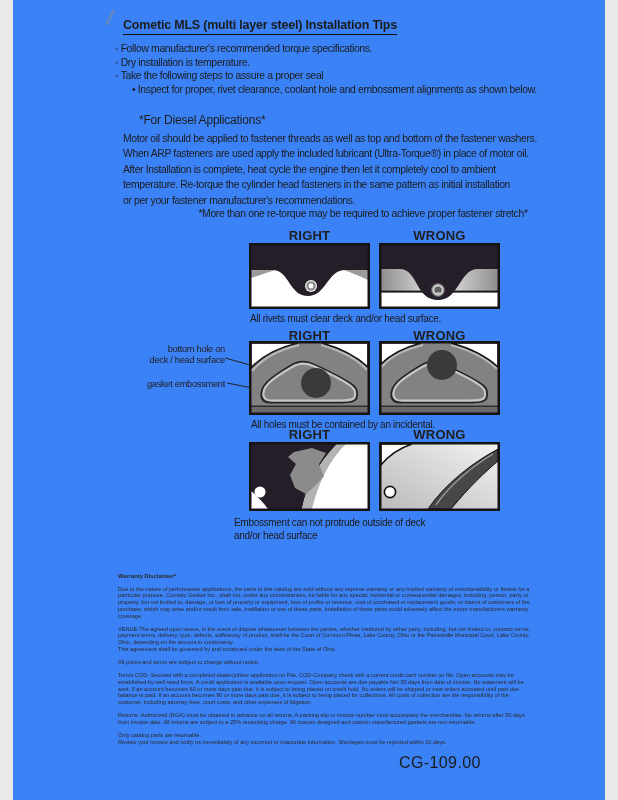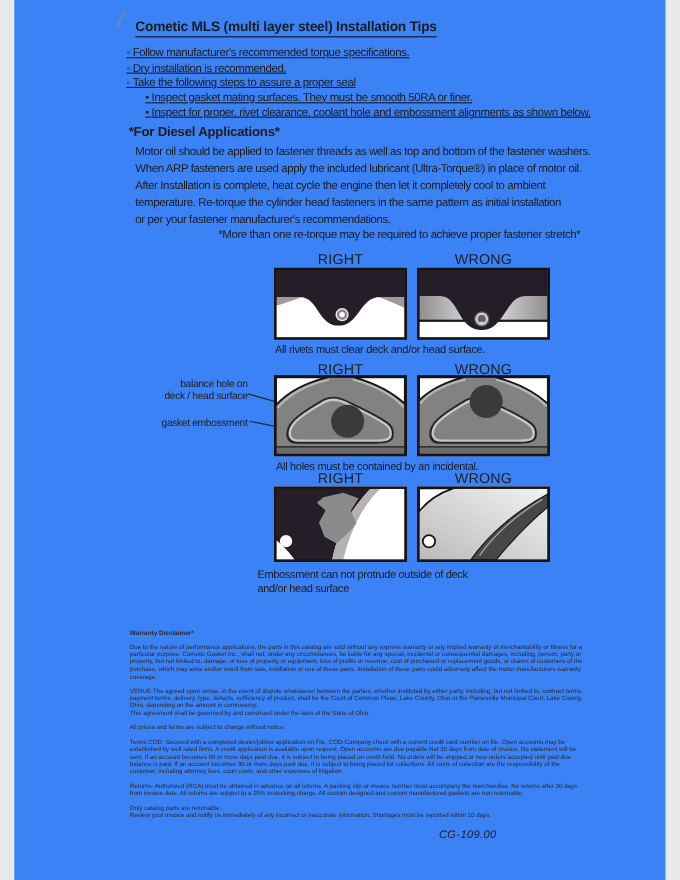--- a/index.html
+++ b/index.html
@@ -10,33 +10,33 @@
   }
   .abs{position:absolute;}
   .preline{white-space:pre-line;}
 
   .scan-mark{position:absolute;left:96px;top:9px;width:2px;height:17px;
     background:#8a8a8a;transform:rotate(26deg);opacity:.65;}
 
   .doc-title{left:110px;top:15px;font-size:12.5px;font-weight:bold;letter-spacing:-0.2px;
     border-bottom:1.6px solid #111;padding-bottom:1.5px;display:inline-block;}
 
-  .tips{left:102px;top:42px;font-size:10.4px;letter-spacing:-0.35px;line-height:13.6px;width:470px;text-decoration:underline;}
+  .tips{left:102px;top:42px;font-size:10.4px;letter-spacing:-0.35px;line-height:13.6px;width:470px;}
   .tips ul{list-style:none;margin:0;padding:0;}
   .tips li.t1::before{content:"\25E6\00a0";font-size:10px;}
   .tips ul.sub{margin-left:17px;}
   .tips li.t2::before{content:"\2022\00a0";}
 
-  .diesel-heading{left:104px;top:113px;font-size:12px;font-weight:bold;letter-spacing:-0.2px;}
+  .diesel-heading{left:126px;top:113px;font-size:12px;font-weight:normal;letter-spacing:-0.2px;}
   .body-para{left:110px;width:480px;font-size:10.4px;letter-spacing:-0.35px;line-height:15.3px;}
   .p-oil{top:131px;}
   .p-retorque{top:162px;}
   .p-note{top:206px;text-align:center;}
 
-  .dlabel{width:121px;text-align:center;font-size:13px;letter-spacing:0.2px;color:#1f1f1f;}
+  .dlabel{width:121px;text-align:center;font-size:13px;letter-spacing:0.2px;color:#1f1f1f;font-weight:bold;}
   .dl-l{left:236px;} .dl-r{left:366px;}
   .r1{top:228px;} .r2{top:328px;} .r3{top:427px;}
   .dbox{display:block;}
   .b1l{left:236px;top:243px;} .b1r{left:366px;top:243px;}
   .b2l{left:236px;top:341px;} .b2r{left:366px;top:341px;}
   .b3l{left:236px;top:442px;} .b3r{left:366px;top:442px;}
 
   .caption{font-size:10px;letter-spacing:-0.3px;line-height:12.5px;color:#1b1b1b;}
   .cap1{left:237px;top:313px;}
   .cap2{left:238px;top:419px;}
@@ -44,40 +44,39 @@
 
   .ann{font-size:9.3px;letter-spacing:-0.3px;line-height:10.6px;text-align:right;color:#222;}
   .ann-coolant{left:128px;top:344px;width:84px;}
   .ann-emboss{left:118px;top:379px;width:94px;}
 
   .disclaimer{left:105px;top:573px;width:414px;font-size:5.6px;line-height:6.7px;
     letter-spacing:0;color:#2a2a2a;}
   .disclaimer h4{margin:0 0 6px 0;font-size:5.8px;font-weight:bold;}
   .disclaimer p{margin:0 0 6.5px 0;}
 
-  .doc-code{left:386px;top:754px;font-size:10px;letter-spacing:0.4px;color:#1a1a1a;font-style:italic;}
+  .doc-code{left:386px;top:754px;font-size:16px;letter-spacing:0.4px;color:#1a1a1a;}
 </style>
 </head>
 <body>
 
 <div class="page">
 
   <div class="scan-mark"></div>
 
   <div class="abs" style="left:110px;top:15px;">
     <span class="doc-title" style="position:static;">Cometic MLS (multi layer steel) Installation Tips</span>
   </div>
 
   <div class="abs tips">
     <ul>
       <li class="t1"><span>Follow manufacturer's recommended torque specifications.</span></li>
-      <li class="t1"><span>Dry installation is recommended.</span></li>
+      <li class="t1"><span>Dry installation is temperature.</span></li>
       <li class="t1"><span>Take the following steps to assure a proper seal</span>
         <ul class="sub">
-          <li class="t2"><span>Inspect gasket mating surfaces.  They must be smooth 50RA or finer.</span></li>
           <li class="t2"><span>Inspect for proper, rivet clearance, coolant hole and embossment alignments as shown below.</span></li>
         </ul>
       </li>
     </ul>
   </div>
 
   <div class="abs diesel-heading">*For Diesel Applications*</div>
   <div class="abs body-para p-retorque preline">After Installation is complete, heat cycle the engine then let it completely cool to ambient
 temperature. Re-torque the cylinder head fasteners in the same pattern as initial installation
 or per your fastener manufacturer's recommendations.</div>
@@ -118,21 +117,21 @@
     <circle cx="59" cy="47" r="3.6" fill="#5f5f5f"></circle>
     <path d="M56.5 49.5 A3.4 3.4 0 0 0 61.5 49.5 Z" fill="#e8e8e8"></path>
     <rect x="1.25" y="1.25" width="118.5" height="63.5" fill="none" stroke="#141414" stroke-width="2.5"></rect>
   </svg>
 
   <div class="abs caption cap1">All rivets must clear deck and/or head surface.</div>
 
   <div class="abs dlabel dl-l r2">RIGHT</div>
   <div class="abs dlabel dl-r r2">WRONG</div>
 
-  <div class="abs ann ann-coolant preline">balance hole on
+  <div class="abs ann ann-coolant preline">bottom hole on
 deck / head surface</div>
   <div class="abs ann ann-emboss">gasket embossment</div>
 
   <svg class="abs" style="left:205px;top:352px;" width="100" height="46" viewBox="0 0 100 46">
     <line x1="7" y1="6" x2="93" y2="30" stroke="#222" stroke-width="1"></line>
     <line x1="9" y1="31" x2="55" y2="40" stroke="#222" stroke-width="1"></line>
   </svg>
 
   <svg class="abs dbox b2l" width="121" height="74" viewBox="0 0 121 74">
     <rect width="121" height="74" fill="#828282"></rect>

